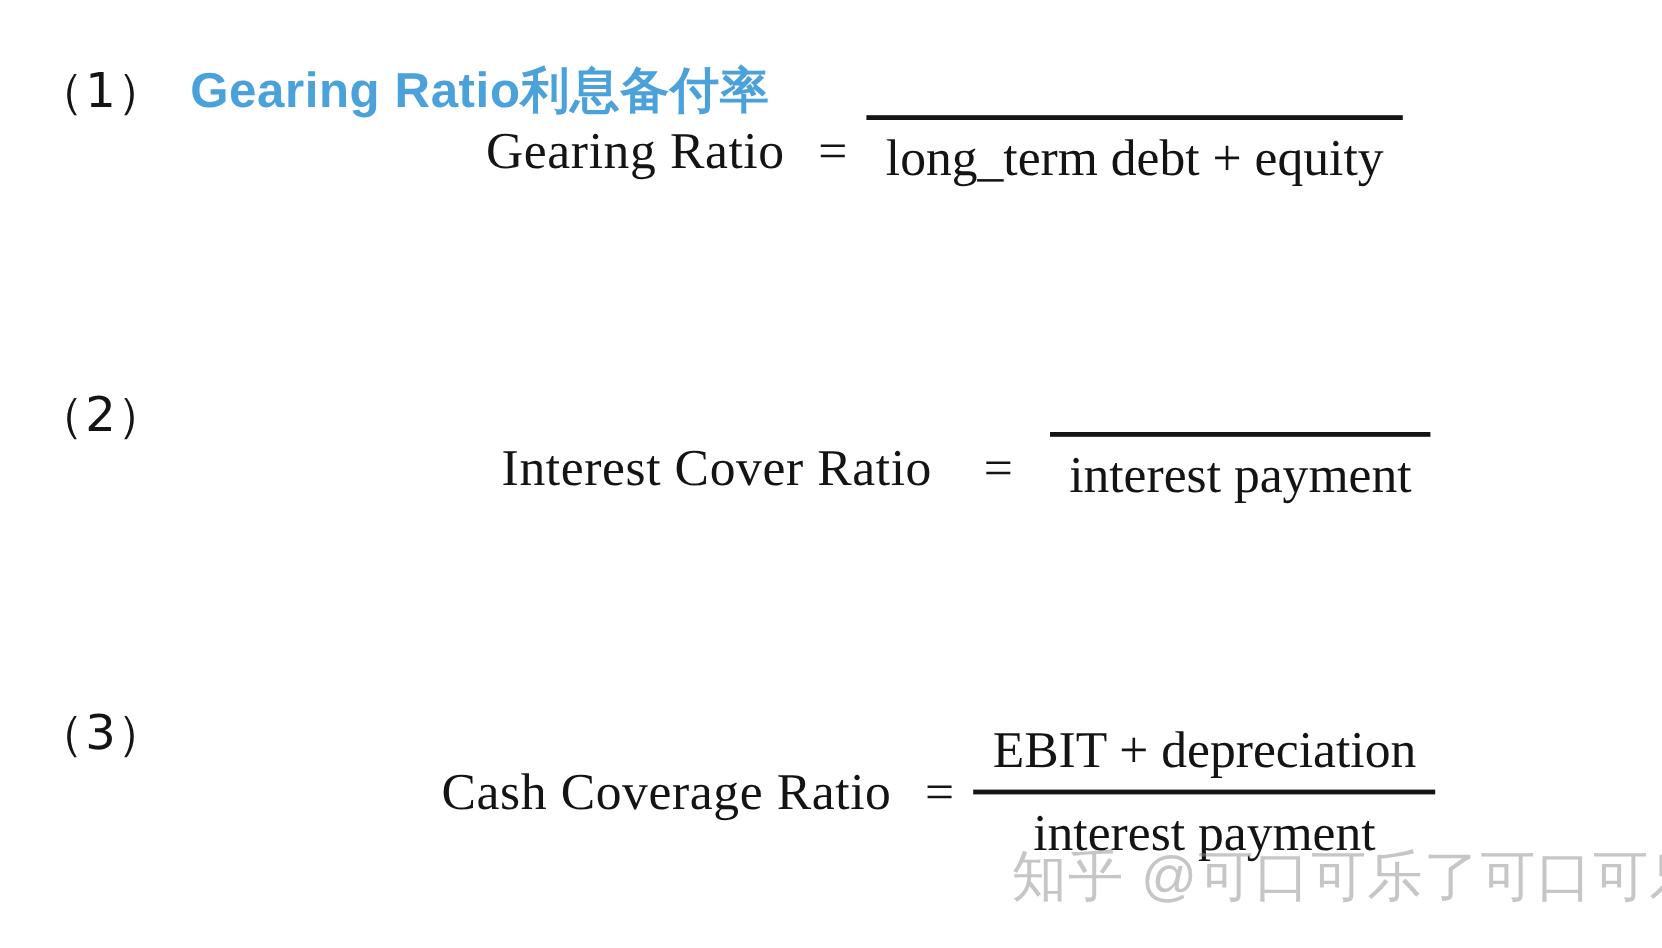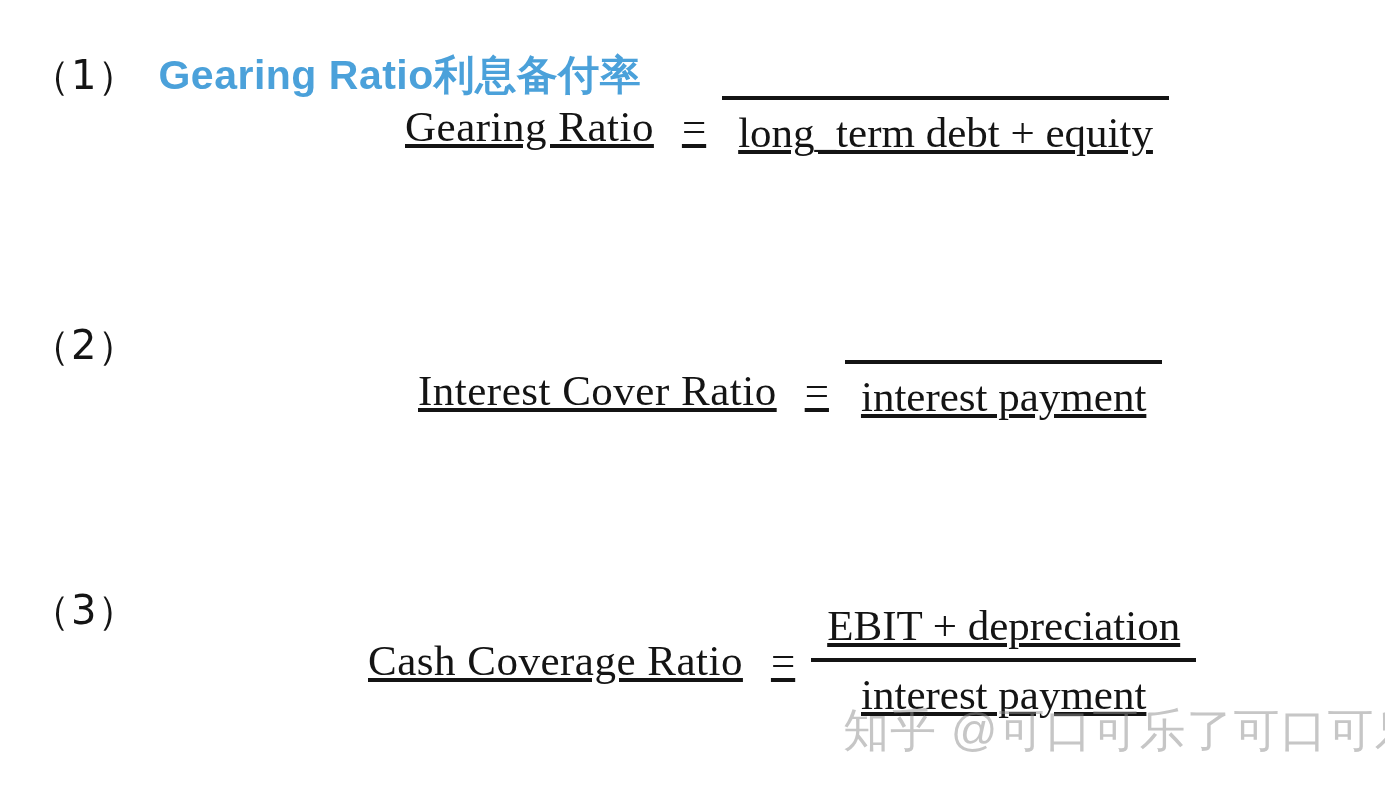--- a/index.html
+++ b/index.html
@@ -37,21 +37,20 @@
 
   
   .formula {
     position: absolute;
     display: flex;
     align-items: center;
     font-family: "Liberation Serif", "DejaVu Serif", serif;
     font-size: 43px;
     color: #141414;
     white-space: nowrap;
-    text-decoration: underline;
   }
   .formula .lhs { letter-spacing: 0.5px; }
   .formula .eq  { margin: 0 16px 0 28px; }
   .frac {
     display: inline-block;
     text-align: center;
     line-height: 1.1;
   }
   .frac .num-row { display: block; padding: 0 16px 9px 16px; }
   .frac .bar     { display: block; height: 4px; background: #141414; }
@@ -86,21 +85,21 @@
     <span class="frac">
       <span class="bar"></span>
       <span class="den-row">long_term debt + equity</span>
     </span>
   </div>
 
   <div class="heading" style="left:30px; top:318px;">
     <span class="num">（2）</span>
   </div>
 
-  <div class="formula" style="left:418px; top:360px;">
+  <div class="formula" style="left:418px; top:360px;gap:15px;">
     <span class="lhs">Interest Cover Ratio</span>
     <span class="eq">=</span>
     <span class="frac">
       <span class="bar"></span>
       <span class="den-row">interest payment</span>
     </span>
   </div>
 
   <div class="heading" style="left:30px; top:583px;">
     <span class="num">（3）</span>

